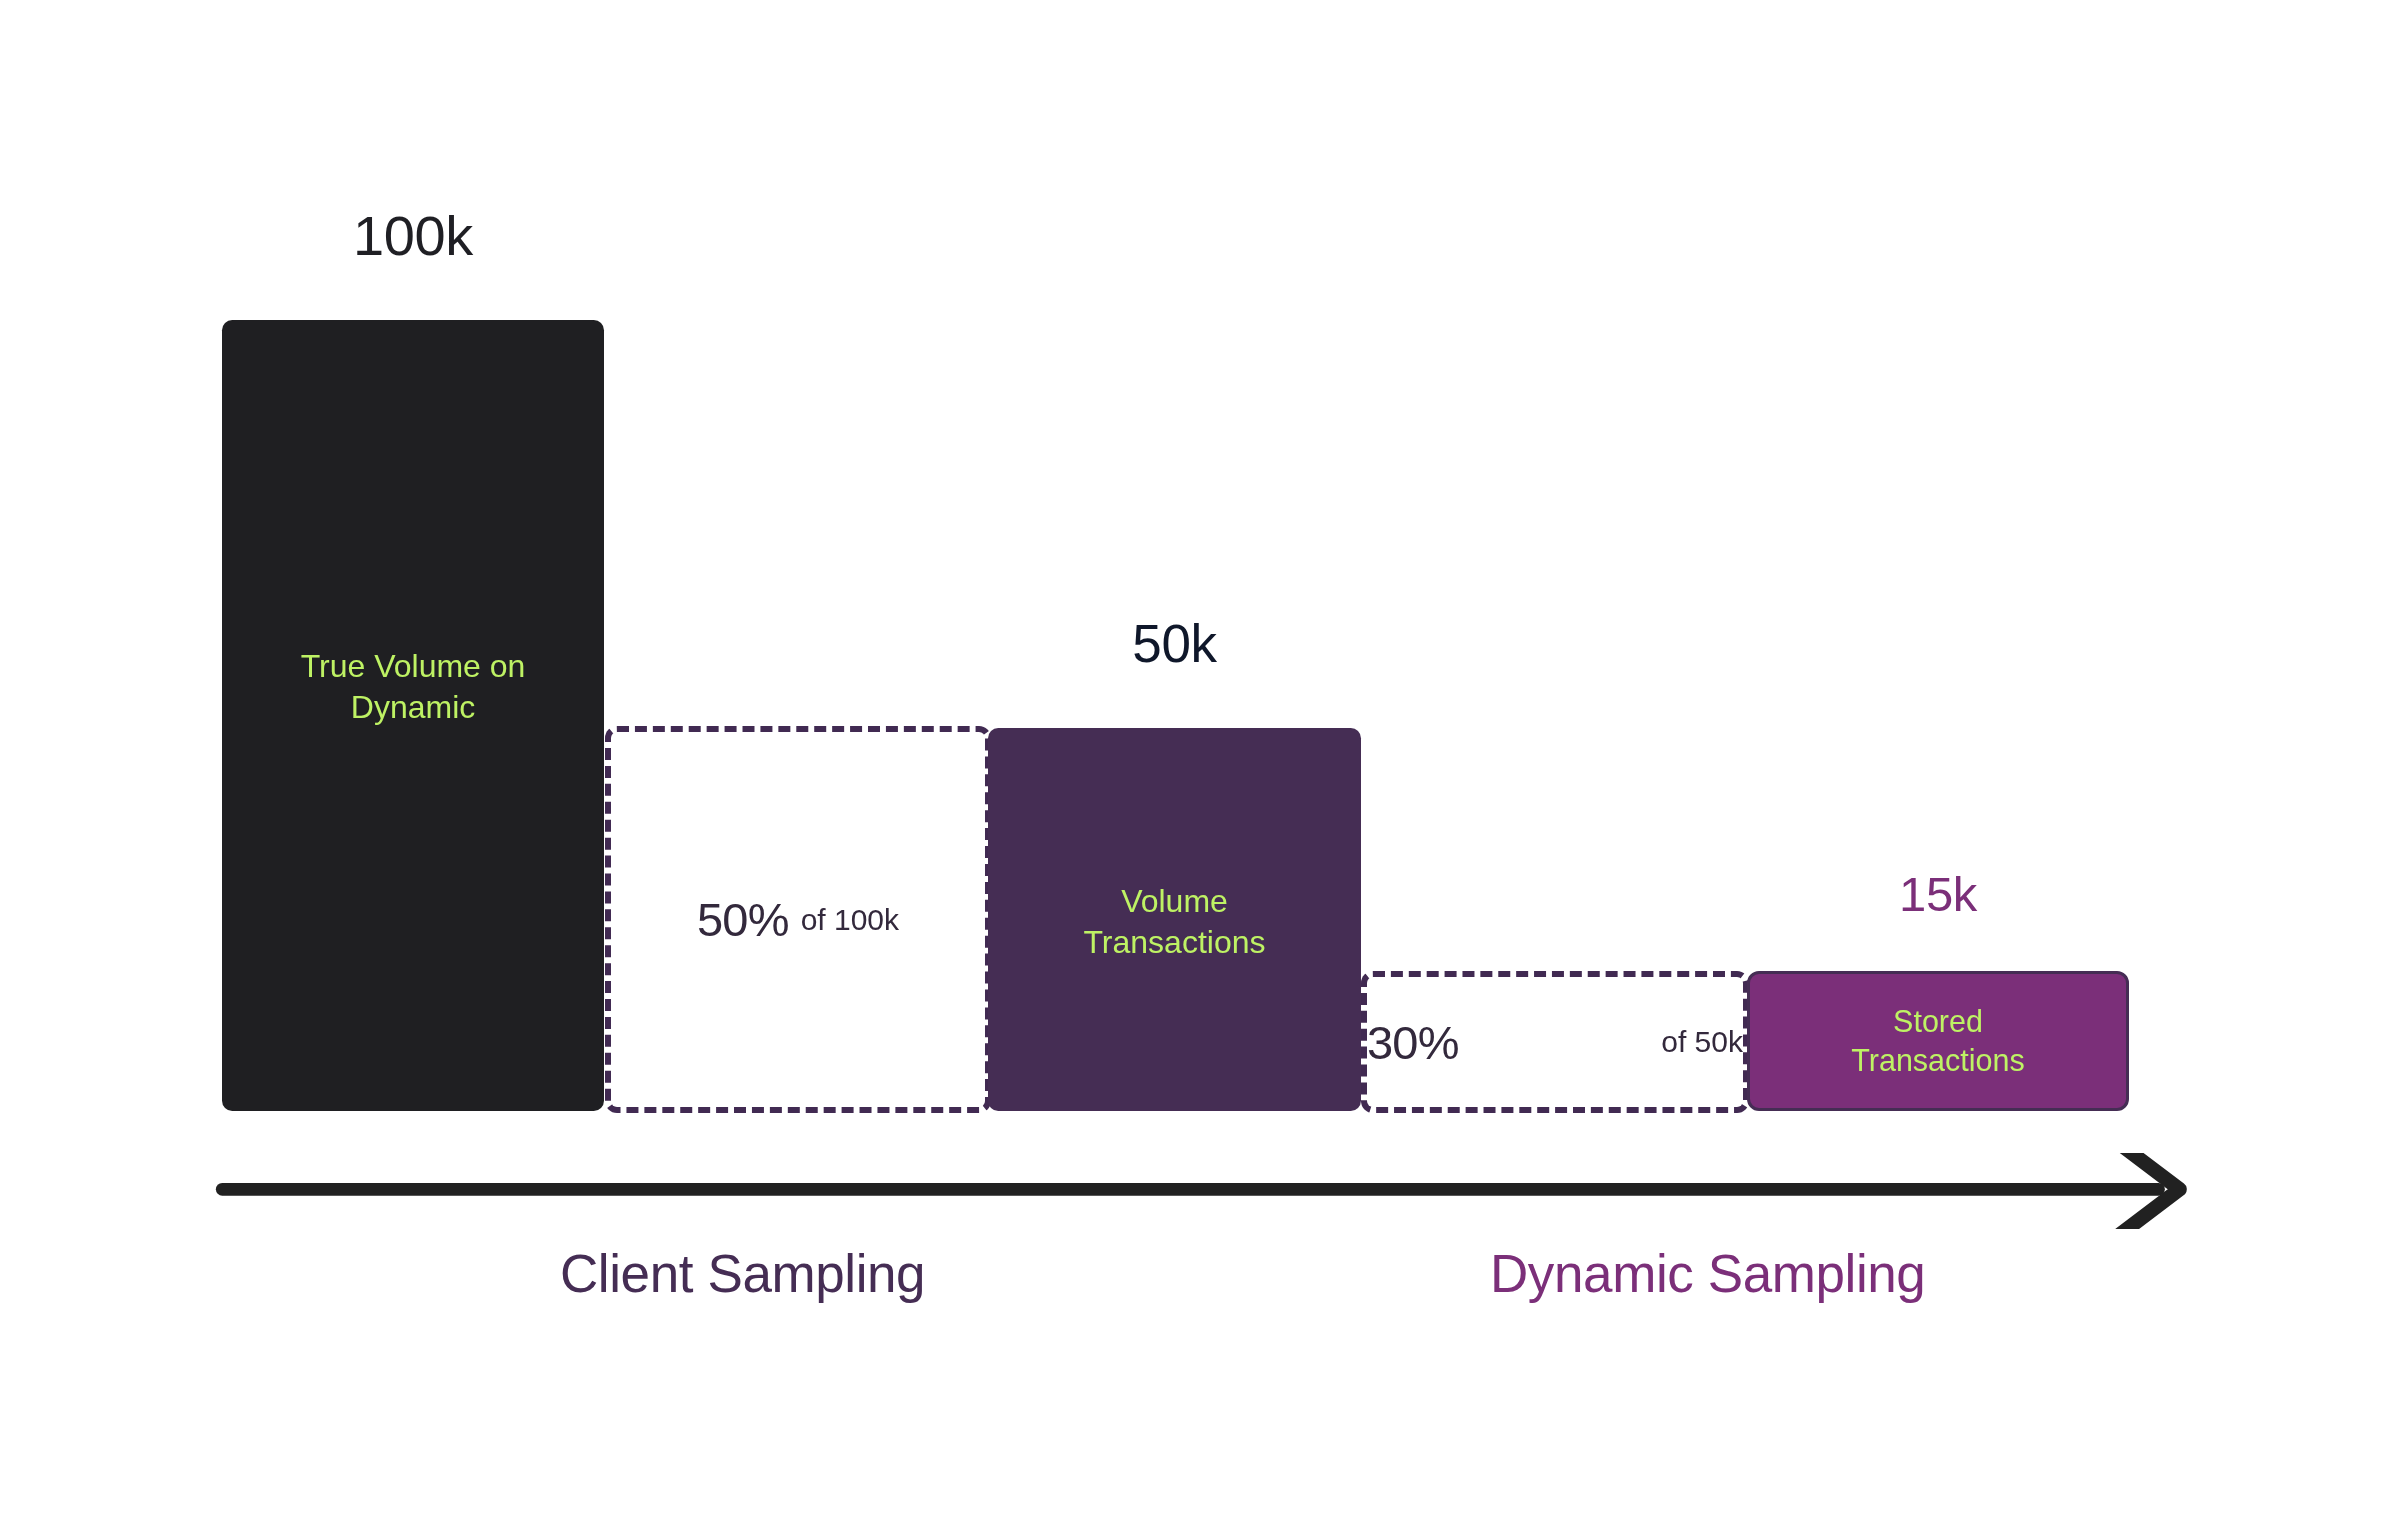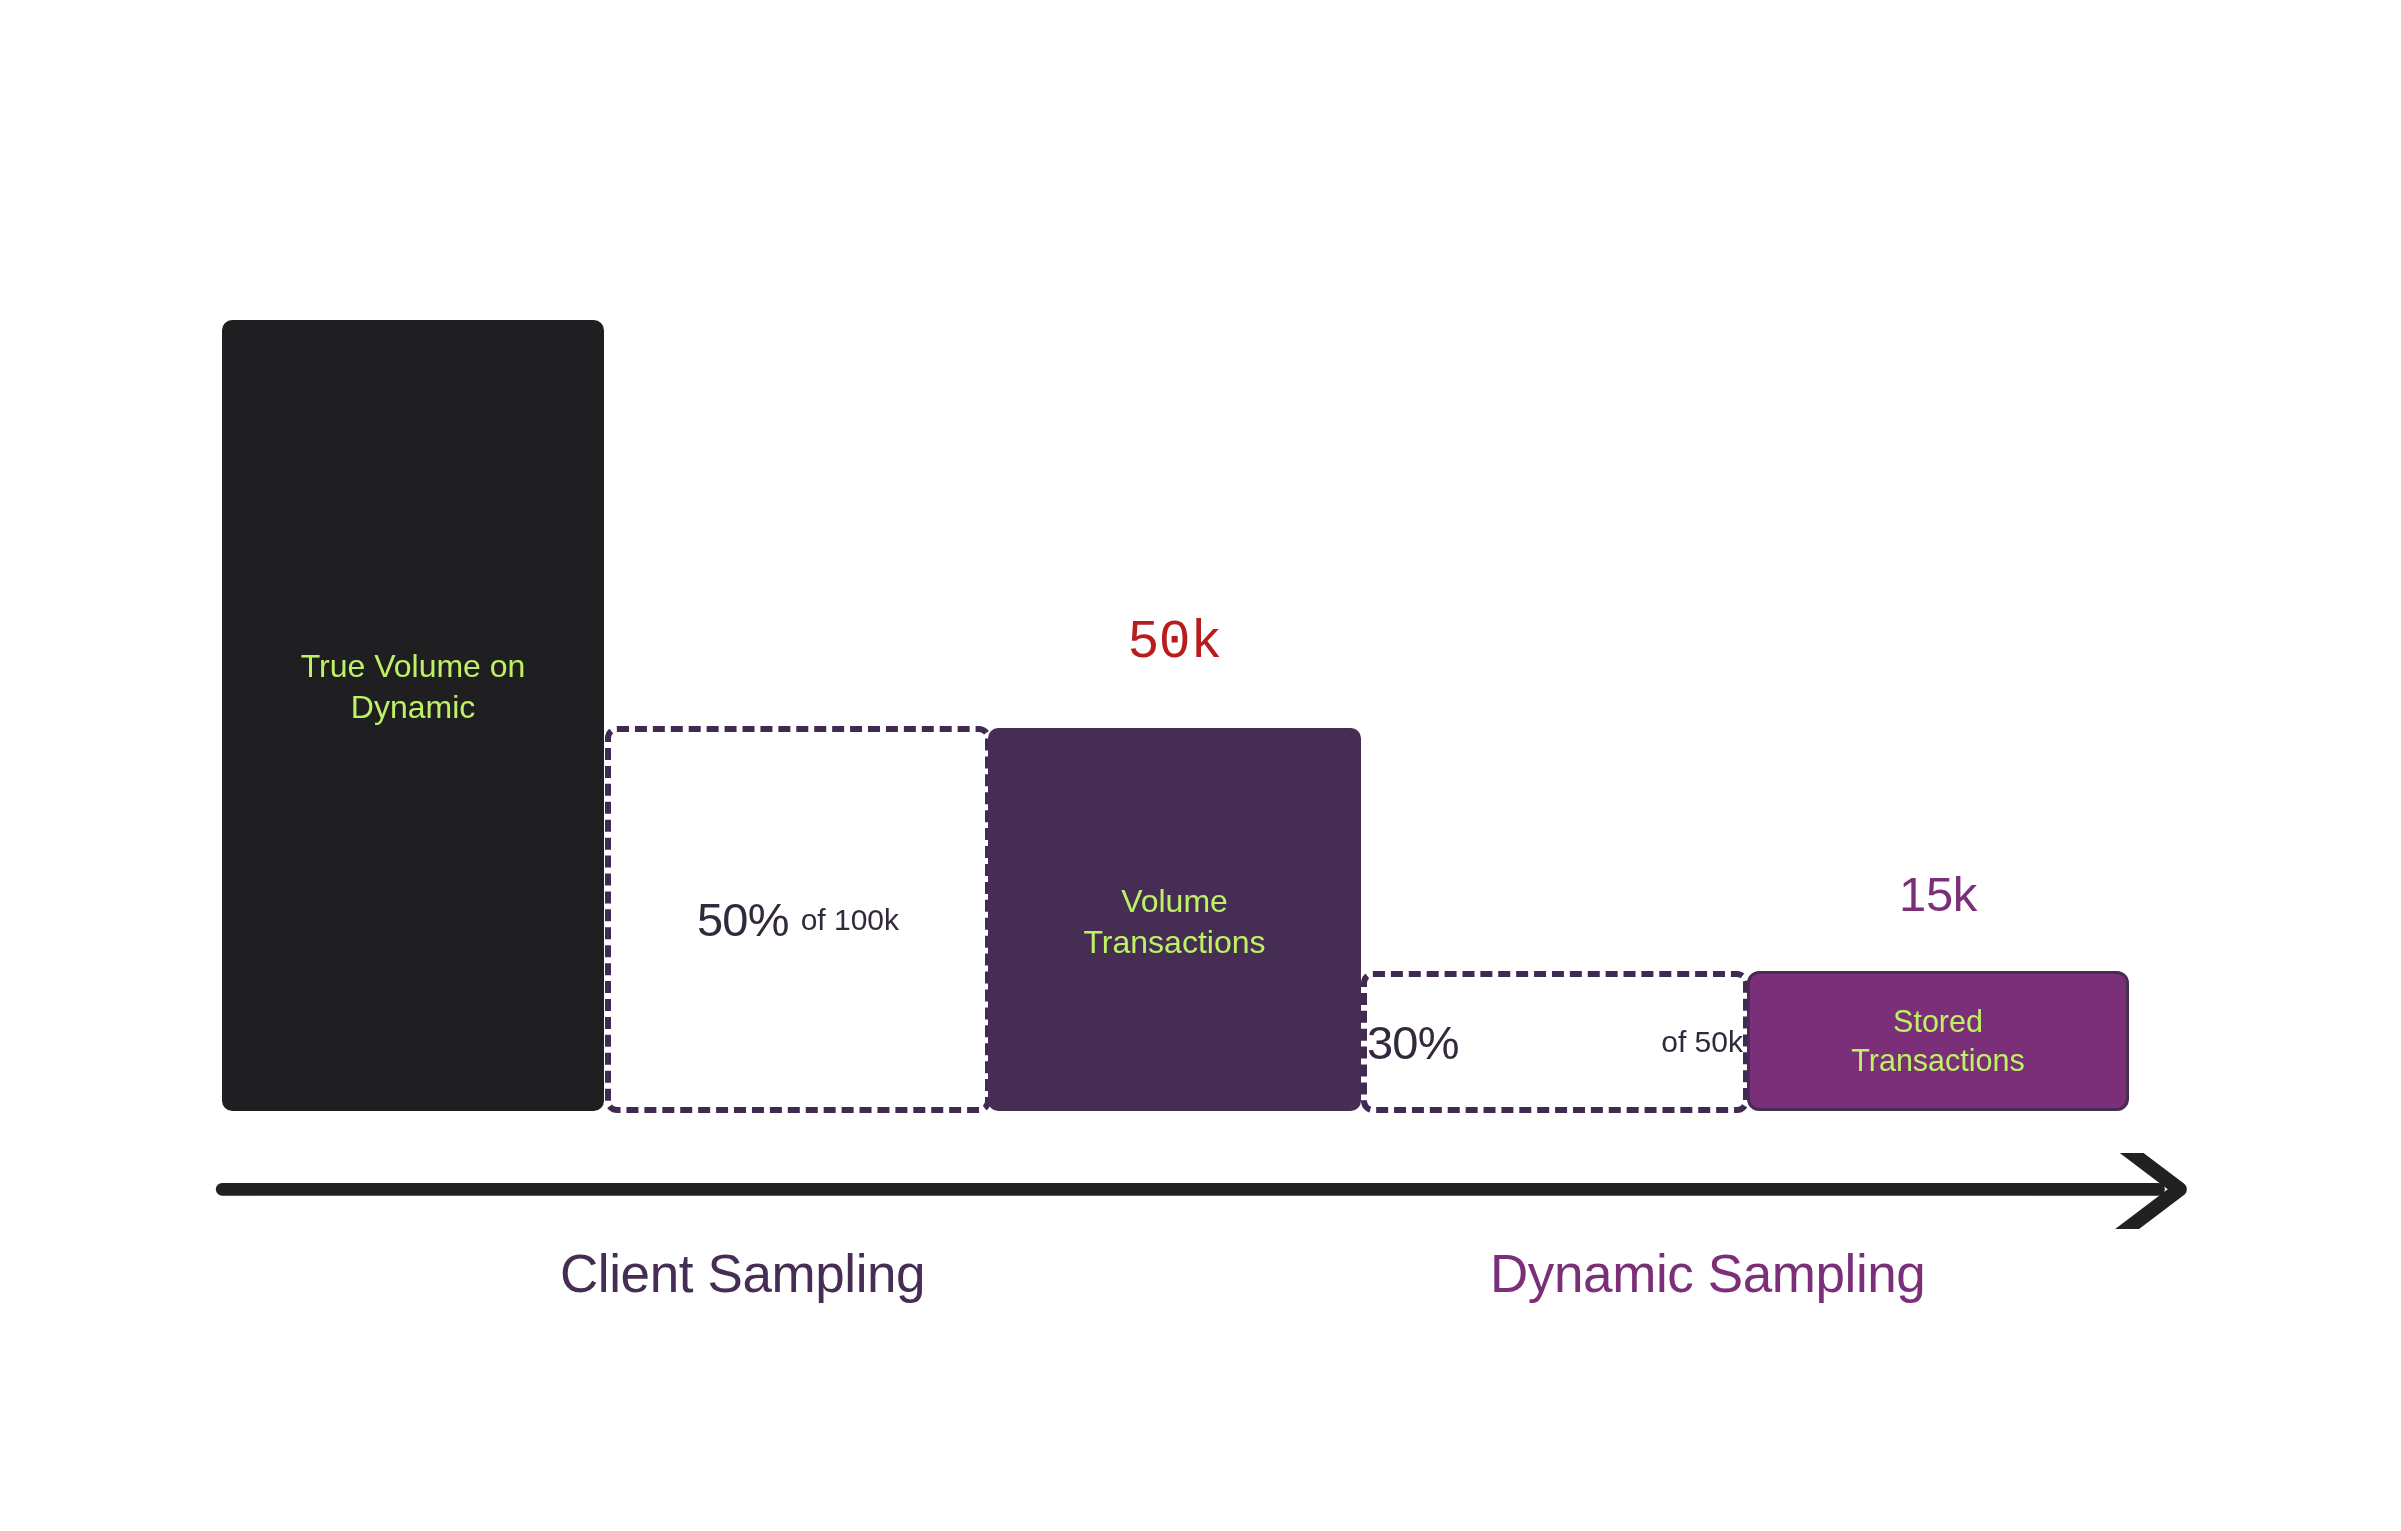--- a/index.html
+++ b/index.html
@@ -35,22 +35,21 @@
     width: 382px;
     top: 208px;
     font-size: 56px;
     color: #1f1f24;
   }
   #label-50k {
     left: 988px;
     width: 373px;
     top: 617px;
     font-size: 53px;
-    color: #b91c1c;
-    font-family: Liberation Mono, monospace;
+    color: #0f172a;
   }
   #label-15k {
     left: 1747px;
     width: 382px;
     top: 870px;
     font-size: 49px;
     color: #7b2f79;
   }
 
   
@@ -163,20 +162,21 @@
     left: 1490px;
     top: 1247px;
     color: #7b2f79;
   }
 </style>
 </head>
 <body>
 
 <div id="canvas">
 
+  <div class="value-label" id="label-100k">100k</div>
 
   <div class="bar" id="bar-true-volume">
     <div class="bar-text">
       <span>True Volume on</span><br>
       <span>Dynamic</span>
     </div>
   </div>
 
   <div class="dashed-box" id="dashed-client">
     <span class="pct-big">50%</span>

